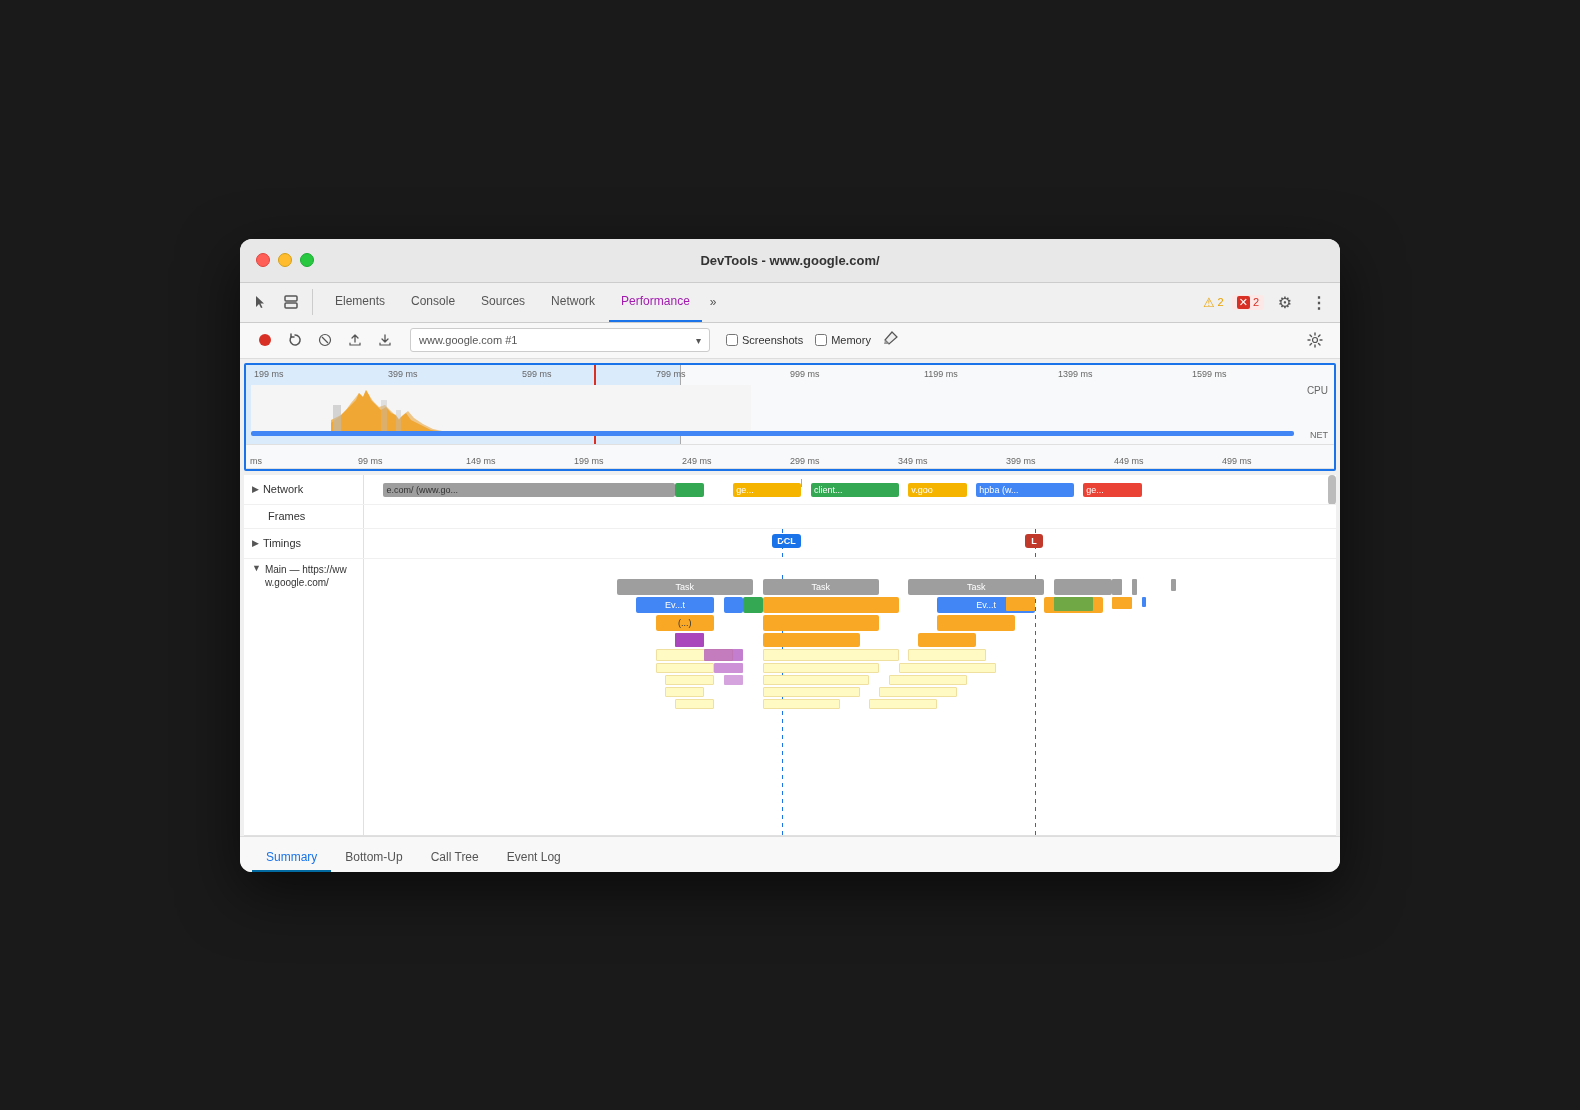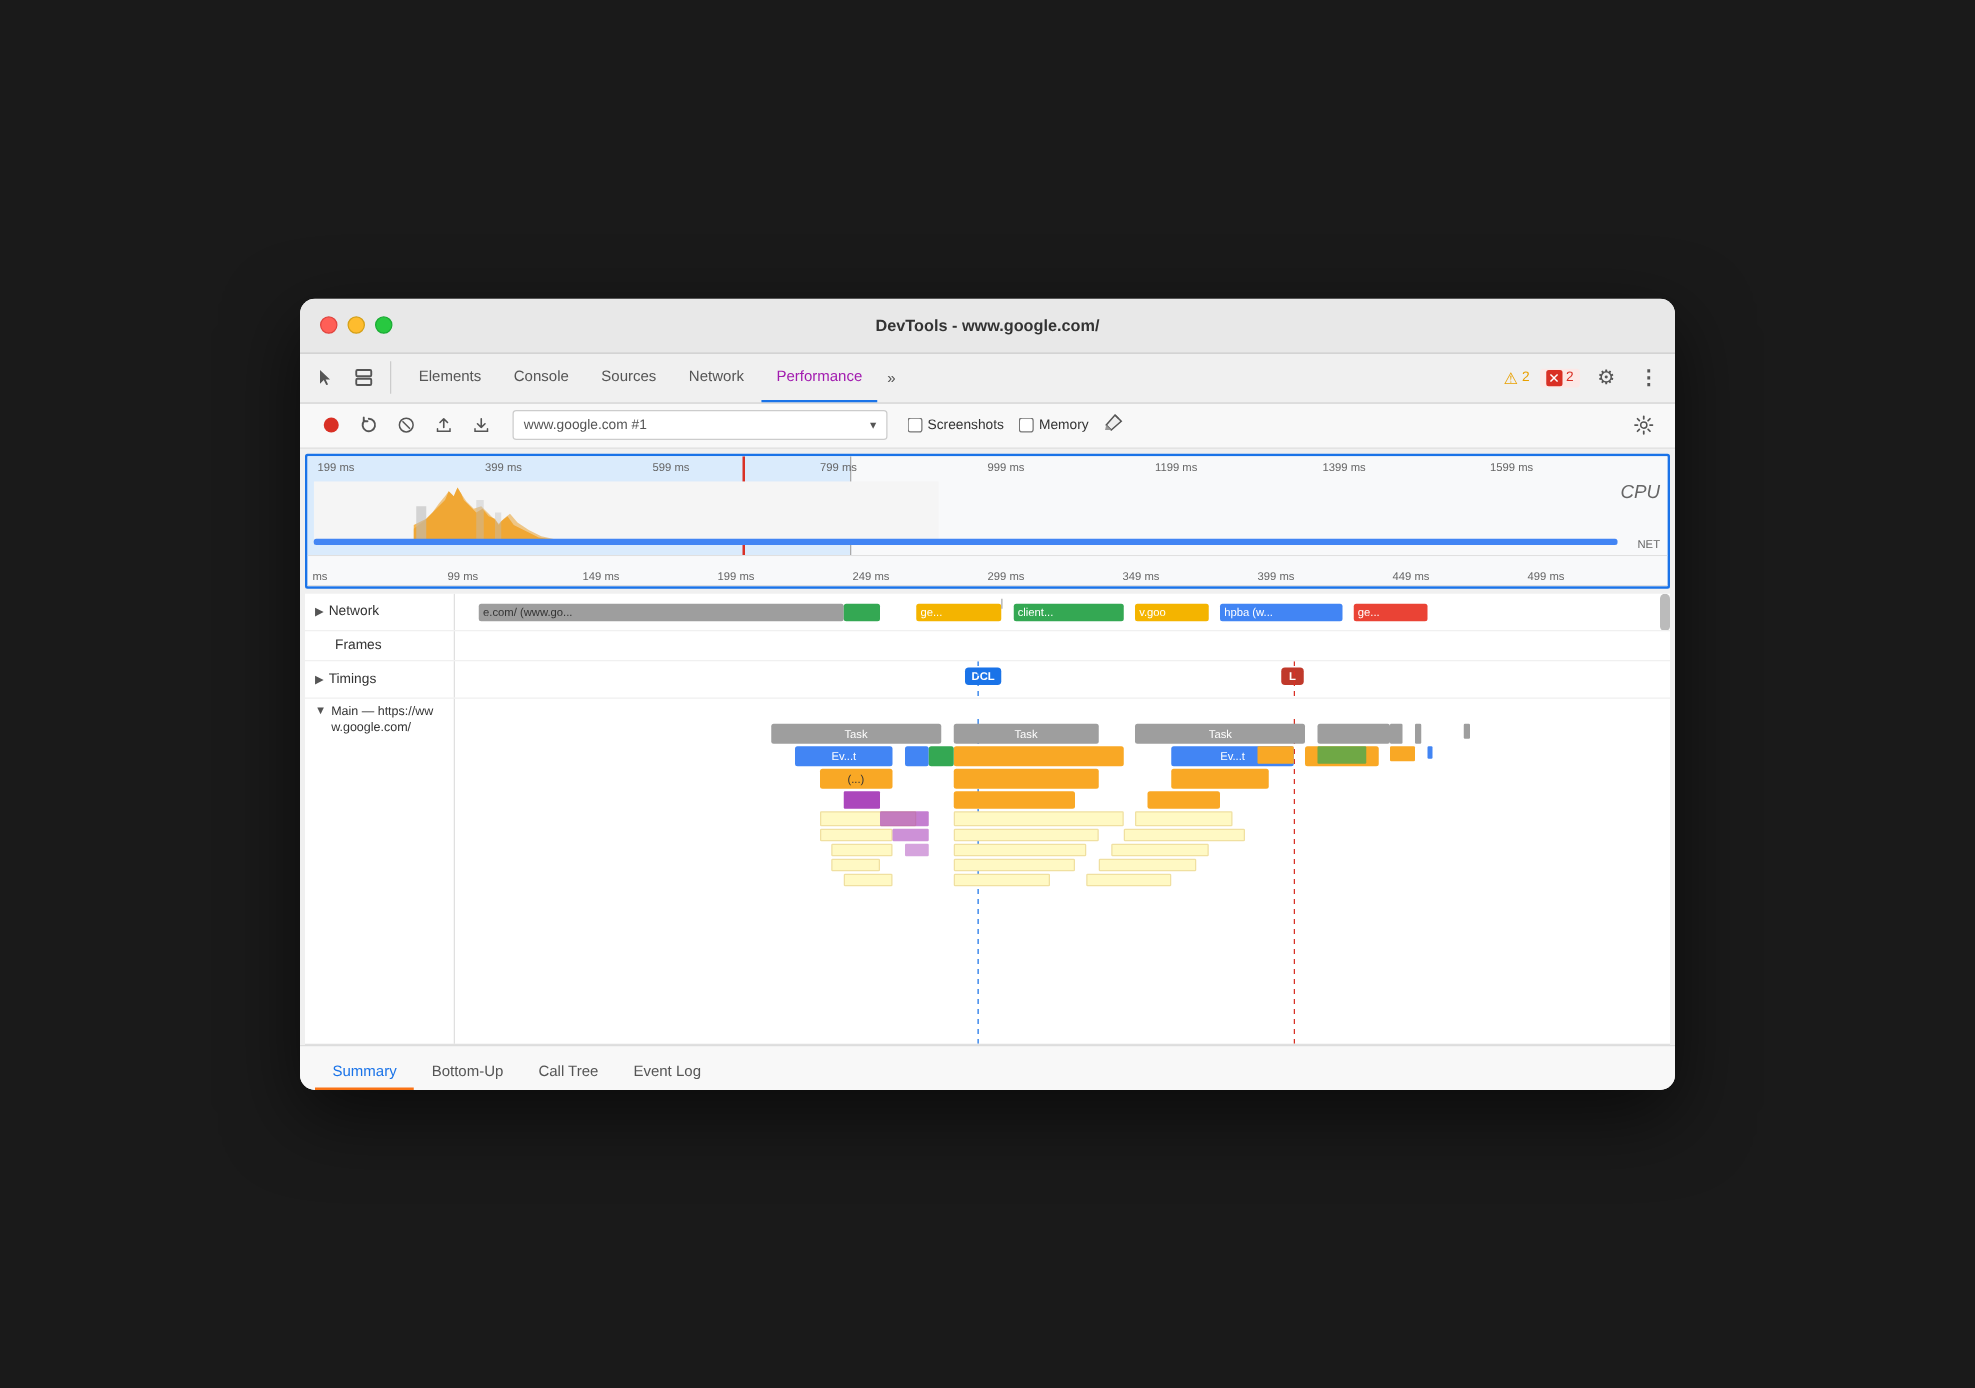--- a/index.html
+++ b/index.html
@@ -273,24 +273,23 @@
       top: 0;
       left: 32%;
       width: 2px;
       height: 100%;
       background: #d93025;
     }
     .cpu-label {
       position: absolute;
       right: 6px;
       top: 20px;
-      font-size: 15px;
+      font-size: 10px;
       color: #666;
       font-weight: 500;
-      font-style: italic;
     }
     .net-label {
       position: absolute;
       right: 6px;
       bottom: 4px;
       font-size: 9px;
       color: #666;
       font-weight: 500;
       padding-left: 16px;
     }
@@ -512,21 +511,21 @@
     .bottom-tab {
       padding: 6px 14px;
       font-size: 12px;
       color: #555;
       cursor: pointer;
       border-bottom: 2px solid transparent;
       white-space: nowrap;
     }
     .bottom-tab.active {
       color: #1a73e8;
-      border-bottom: 2px solid #f97316;
+      border-bottom: 2px solid #0369a1;
     }
     .scroll-dot {
       width: 8px;
       height: 30px;
       background: #bbb;
       border-radius: 4px;
       margin-left: 4px;
     }
   </style>
 </head>

